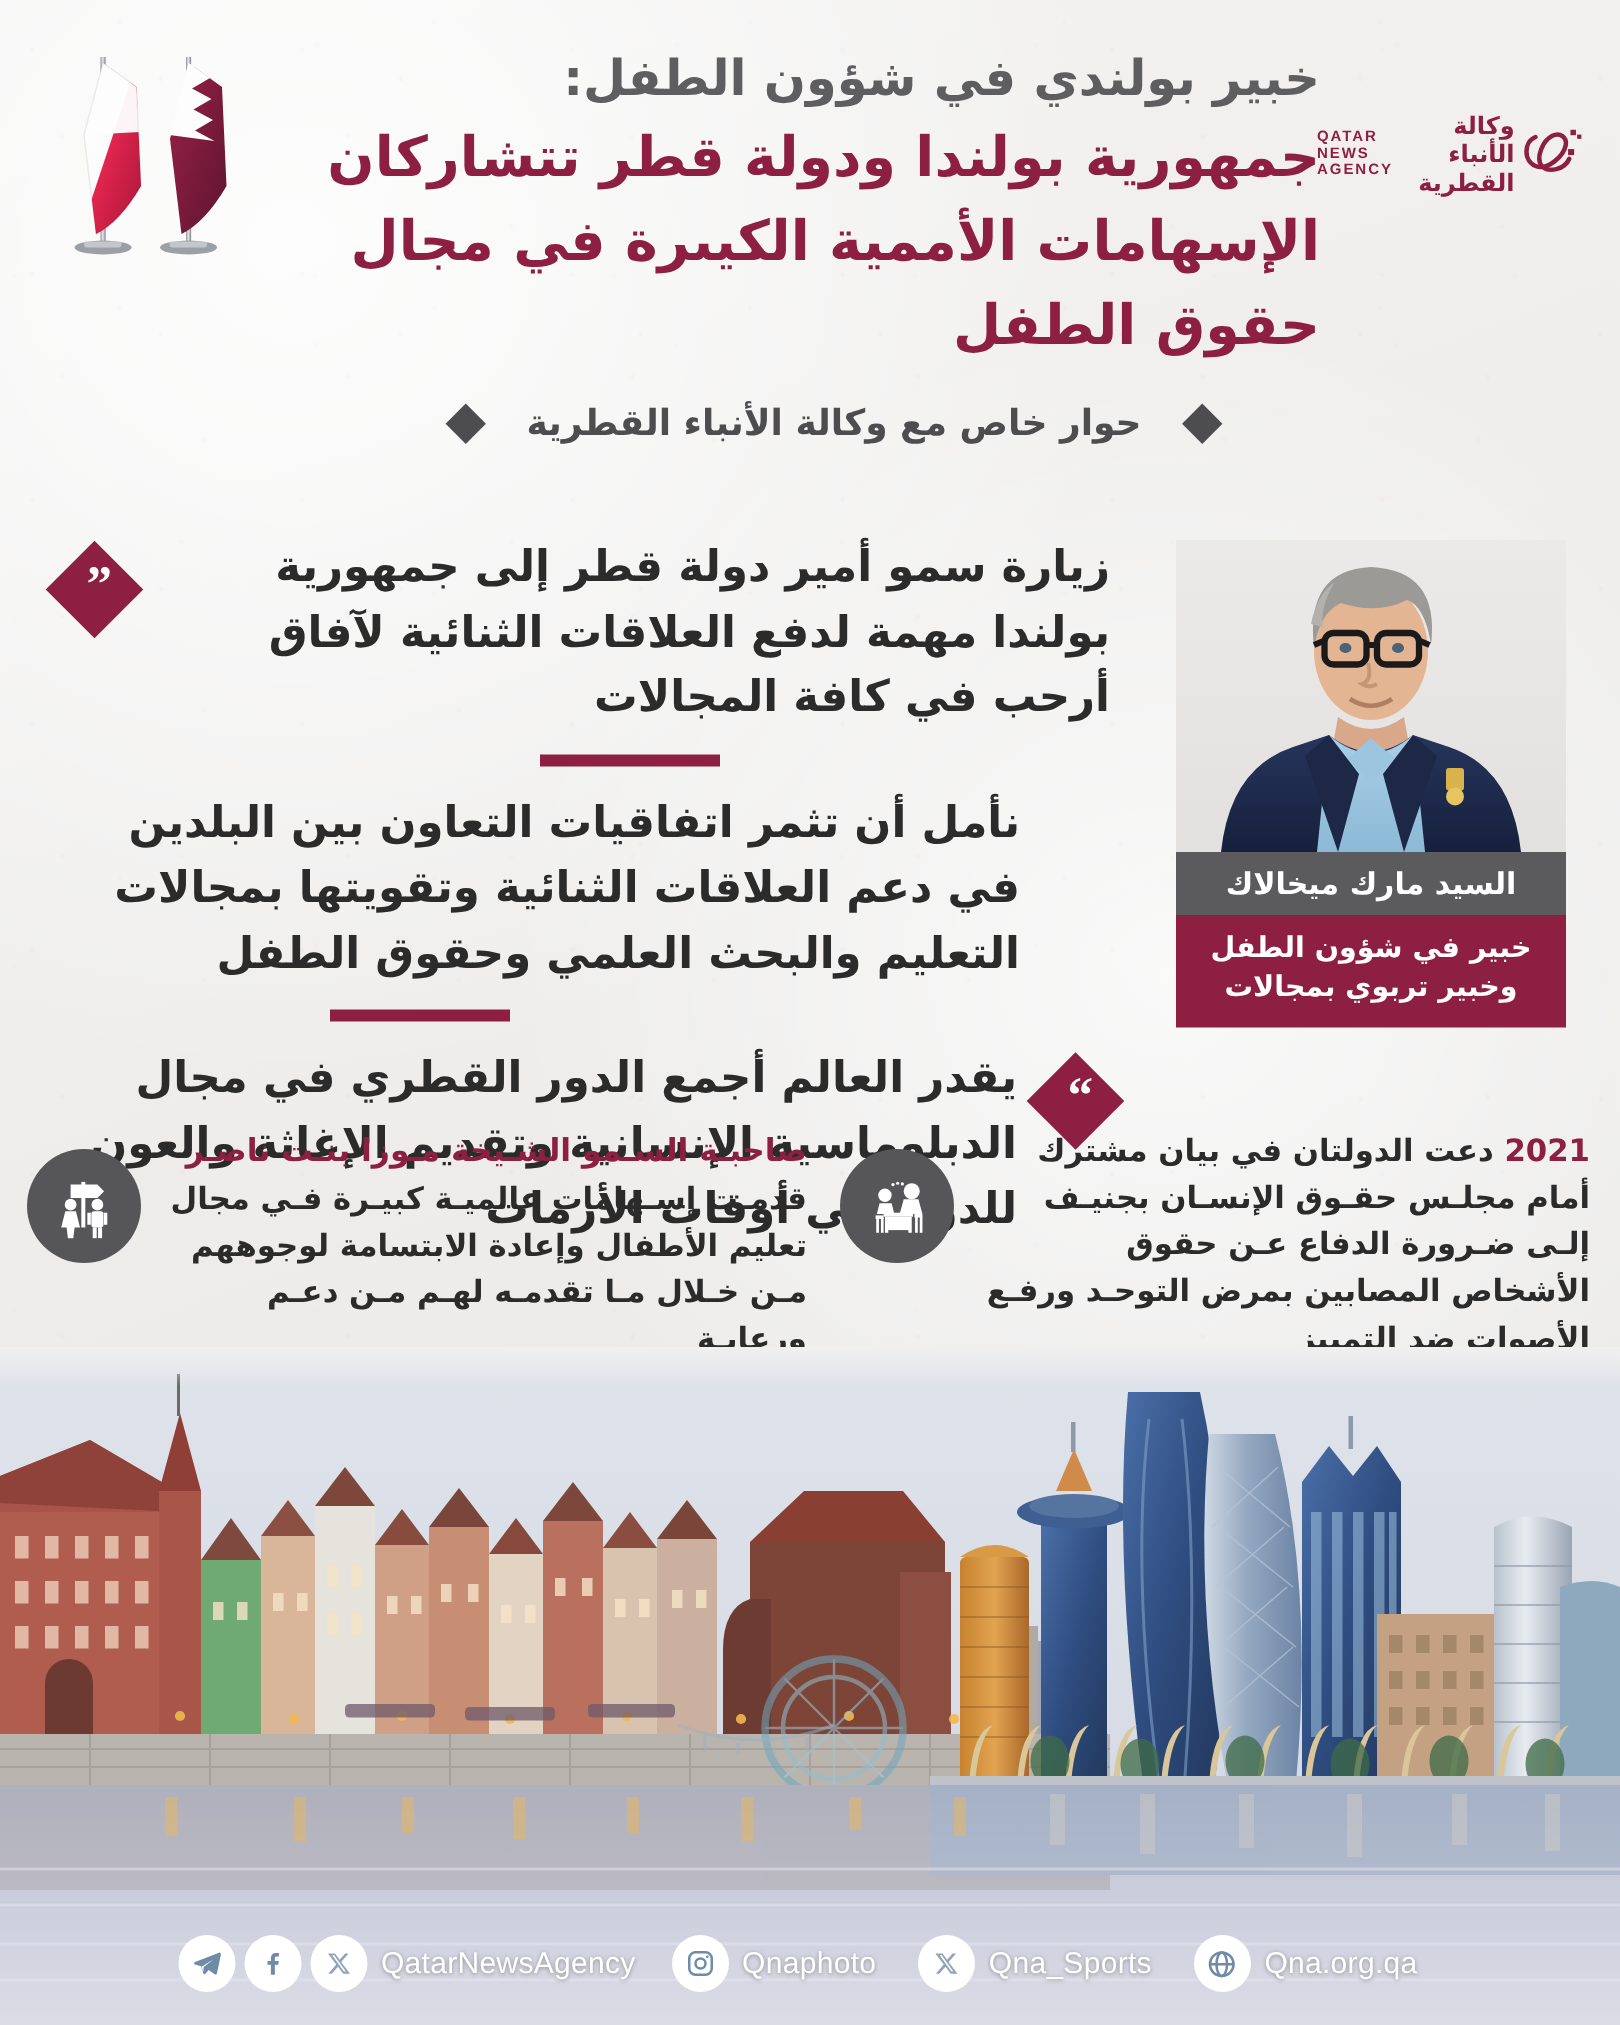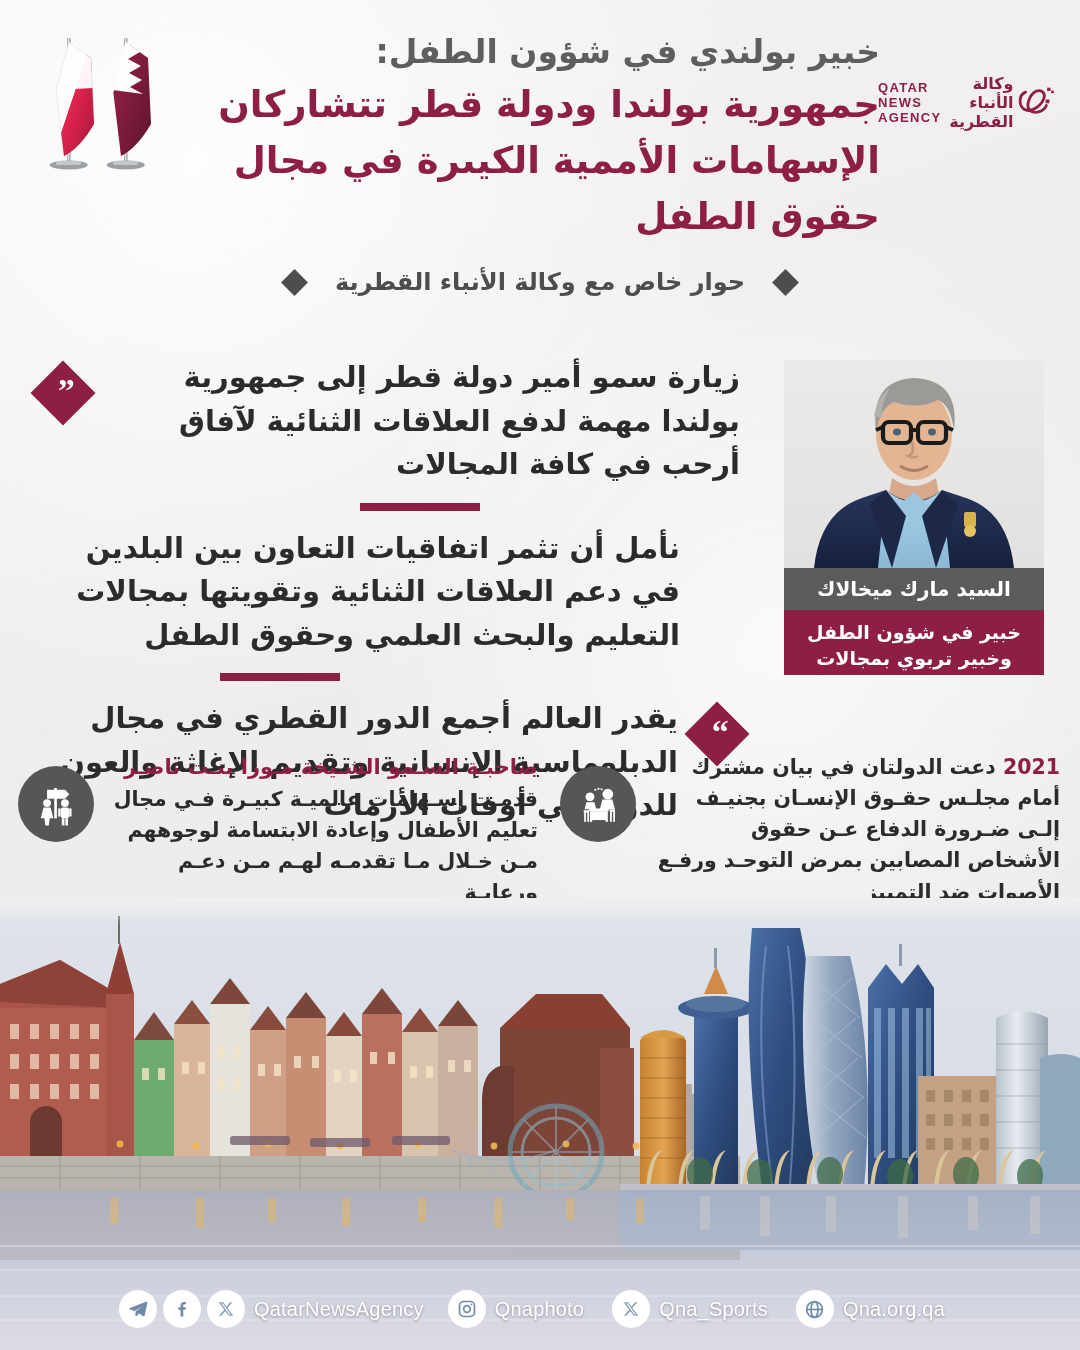--- a/index.html
+++ b/index.html
@@ -37,30 +37,30 @@
   }
 
   
   .flags { position:absolute; left:34px; top:28px; width:140px; height:150px; }
 
   
   .logo { position:absolute; right:22px; top:26px; width:180px; height:150px;
           display:flex; flex-direction:row; align-items:center; justify-content:flex-start; }
   .logo-mark { width:108px; height:92px; }
   .logo-ar { font-size:16px; color:#8d1f43; font-weight:bold; letter-spacing:.3px; margin-top:2px; }
-  .logo-en { font-size:13px; color:#8d1f43; font-weight:bold; letter-spacing:1.3px; margin-top:2px;
+  .logo-en { font-size:10px; color:#8d1f43; font-weight:bold; letter-spacing:1.3px; margin-top:2px;
              font-family:"Liberation Sans",sans-serif; direction:ltr; }
 
   
   .headline { position:absolute; left:200px; top:30px; width:680px; text-align:right; }
   .hl-kicker { font-size:33px; color:#5e5e60; font-weight:bold; line-height:1.32; }
   .hl-main { font-size:37px; color:#8d1f43; font-weight:bold; line-height:1.36; margin-top:6px; }
 
   .subtitle-row {
-    position:absolute; left:200px; top:268px; width:680px;
+    position:absolute; left:216px; top:268px; width:680px;
     display:flex; align-items:center; justify-content:center; gap:31px;
   }
   .diamond-bullet { width:19px; height:19px; background:#4d4d4f; transform:rotate(45deg); flex:0 0 auto; }
   .subtitle-text { font-size:24px; color:#4d4d4f; font-weight:600; }
 
   
   .quotes { position:absolute; left:40px; top:356px; width:700px; }
   .quote-row { display:flex; align-items:flex-start; gap:16px; }
   .quote-row.rtl-icon { flex-direction:row-reverse; }
   .q-diamond {
@@ -77,21 +77,21 @@
   .q-divider { width:120px; height:8px; background:#8d1f43; margin:16px 0 16px auto; }
   .q-divider.center-ish { margin-right:auto; margin-left:320px; }
 
   
   .portrait-wrap { position:absolute; right:36px; top:360px; width:260px; }
   .portrait { width:260px; height:208px; position:relative; overflow:hidden; }
   .name-plate { width:260px;border-radius:11px; }
   .np-name { background:#5b5b5d; color:#fff; font-size:20px; font-weight:bold;
              text-align:center; padding:9px 6px; }
   .np-role { background:#8d1f43; color:#fff; font-size:19px; font-weight:600;
-             text-align:center; padding:10px 10px 4px; line-height:1.35; }
+             text-align:center; padding:10px 10px 14px; line-height:1.35; }
 
   
   .facts { position:absolute; top:752px; left:0; width:1080px; display:flex; }
   .fact { display:flex; align-items:flex-start; gap:18px; }
   .fact-right { width:520px; margin-right:22px; flex-direction:row-reverse; }
   .fact-left  { width:500px; margin-right:20px; flex-direction:row-reverse; }
   .fact-icon { width:76px; height:76px; border-radius:50%; background:#565658;
                flex:0 0 auto; display:flex; align-items:center; justify-content:center; margin-top:14px; }
   .fact-body { flex:1 1 auto; text-align:right; }
   .fact-lead { color:#8d1f43; font-size:21px; font-weight:bold; line-height:1.5; }

